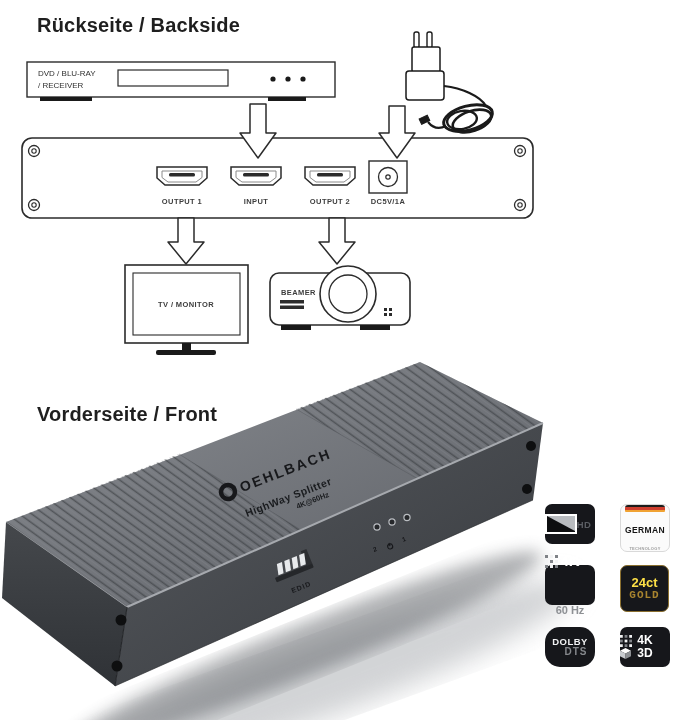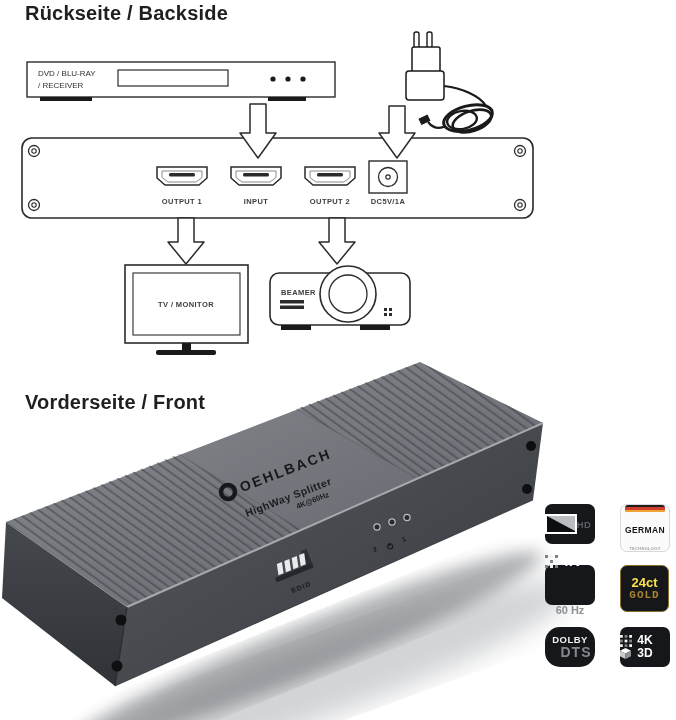--- a/index.html
+++ b/index.html
@@ -1,18 +1,18 @@
 <!DOCTYPE html>
 <html><head>
 <meta charset="utf-8">
 <style>
   html,body{margin:0;padding:0;background:#fff;}
   .stage{position:relative;width:676px;height:720px;background:#fff;overflow:hidden;
          font-family:"Liberation Sans",sans-serif;}
-  .hd{position:absolute;margin:0;font-size:20px;font-weight:700;color:#1f1f1f;letter-spacing:.2px;}
+  .hd{position:absolute;margin:12px;font-size:20px;font-weight:700;color:#1f1f1f;letter-spacing:.2px;}
   .hd-back{left:25px;top:2px;}
   .hd-front{left:25px;top:391px;}
   svg{position:absolute;left:0;display:block;}
   svg text{font-family:"Liberation Sans",sans-serif;}
   .lbl{font-size:7.5px;font-weight:700;fill:#3d3d3d;letter-spacing:.4px;}
   .small{font-size:8px;fill:#2f2f2f;}
   
   .badge{position:absolute;width:50px;height:40px;border-radius:7px;background:#16171b;color:#fff;
          display:flex;flex-direction:column;align-items:center;justify-content:center;
          font-weight:700;line-height:1.05;}
@@ -23,21 +23,21 @@
   .t-hd{color:#5a5d63;}
   .flag{width:40px;height:20px;border-radius:3px 3px 1px 1px;
         background:linear-gradient(#1d1d1b 0 34%,#cf3f2e 34% 67%,#f0a233 67% 100%);}
   .t-german{font-size:8.5px;color:#141414;letter-spacing:.4px;margin-top:2px;}
   .t-tech{font-size:4px;color:#a0a0a0;letter-spacing:.3px;}
   .t-4k{font-size:15px;font-weight:800;}
   .t-60{font-size:11px;color:#8d9094;font-weight:600;margin-top:36px;}
   .t-24{font-size:13px;color:#fde047;}
   .t-gold{font-size:11px;color:#a8842f;letter-spacing:1px;font-family:Liberation Mono, monospace;}
   .t-dolby{font-size:9.5px;letter-spacing:.5px;color:#f2f3f4;}
-  .t-dts{font-size:14px;color:#85888c;letter-spacing:1px;margin-left:12px;}
+  .t-dts{font-size:10px;color:#85888c;letter-spacing:1px;margin-left:12px;}
   .t-4ksm{font-size:12px;font-weight:800;}
 </style>
 </head>
 <body>
 
 <div class="stage">
 
   <h2 class="hd hd-back">Rückseite / Backside</h2>
   <h2 class="hd hd-front">Vorderseite / Front</h2>
 

